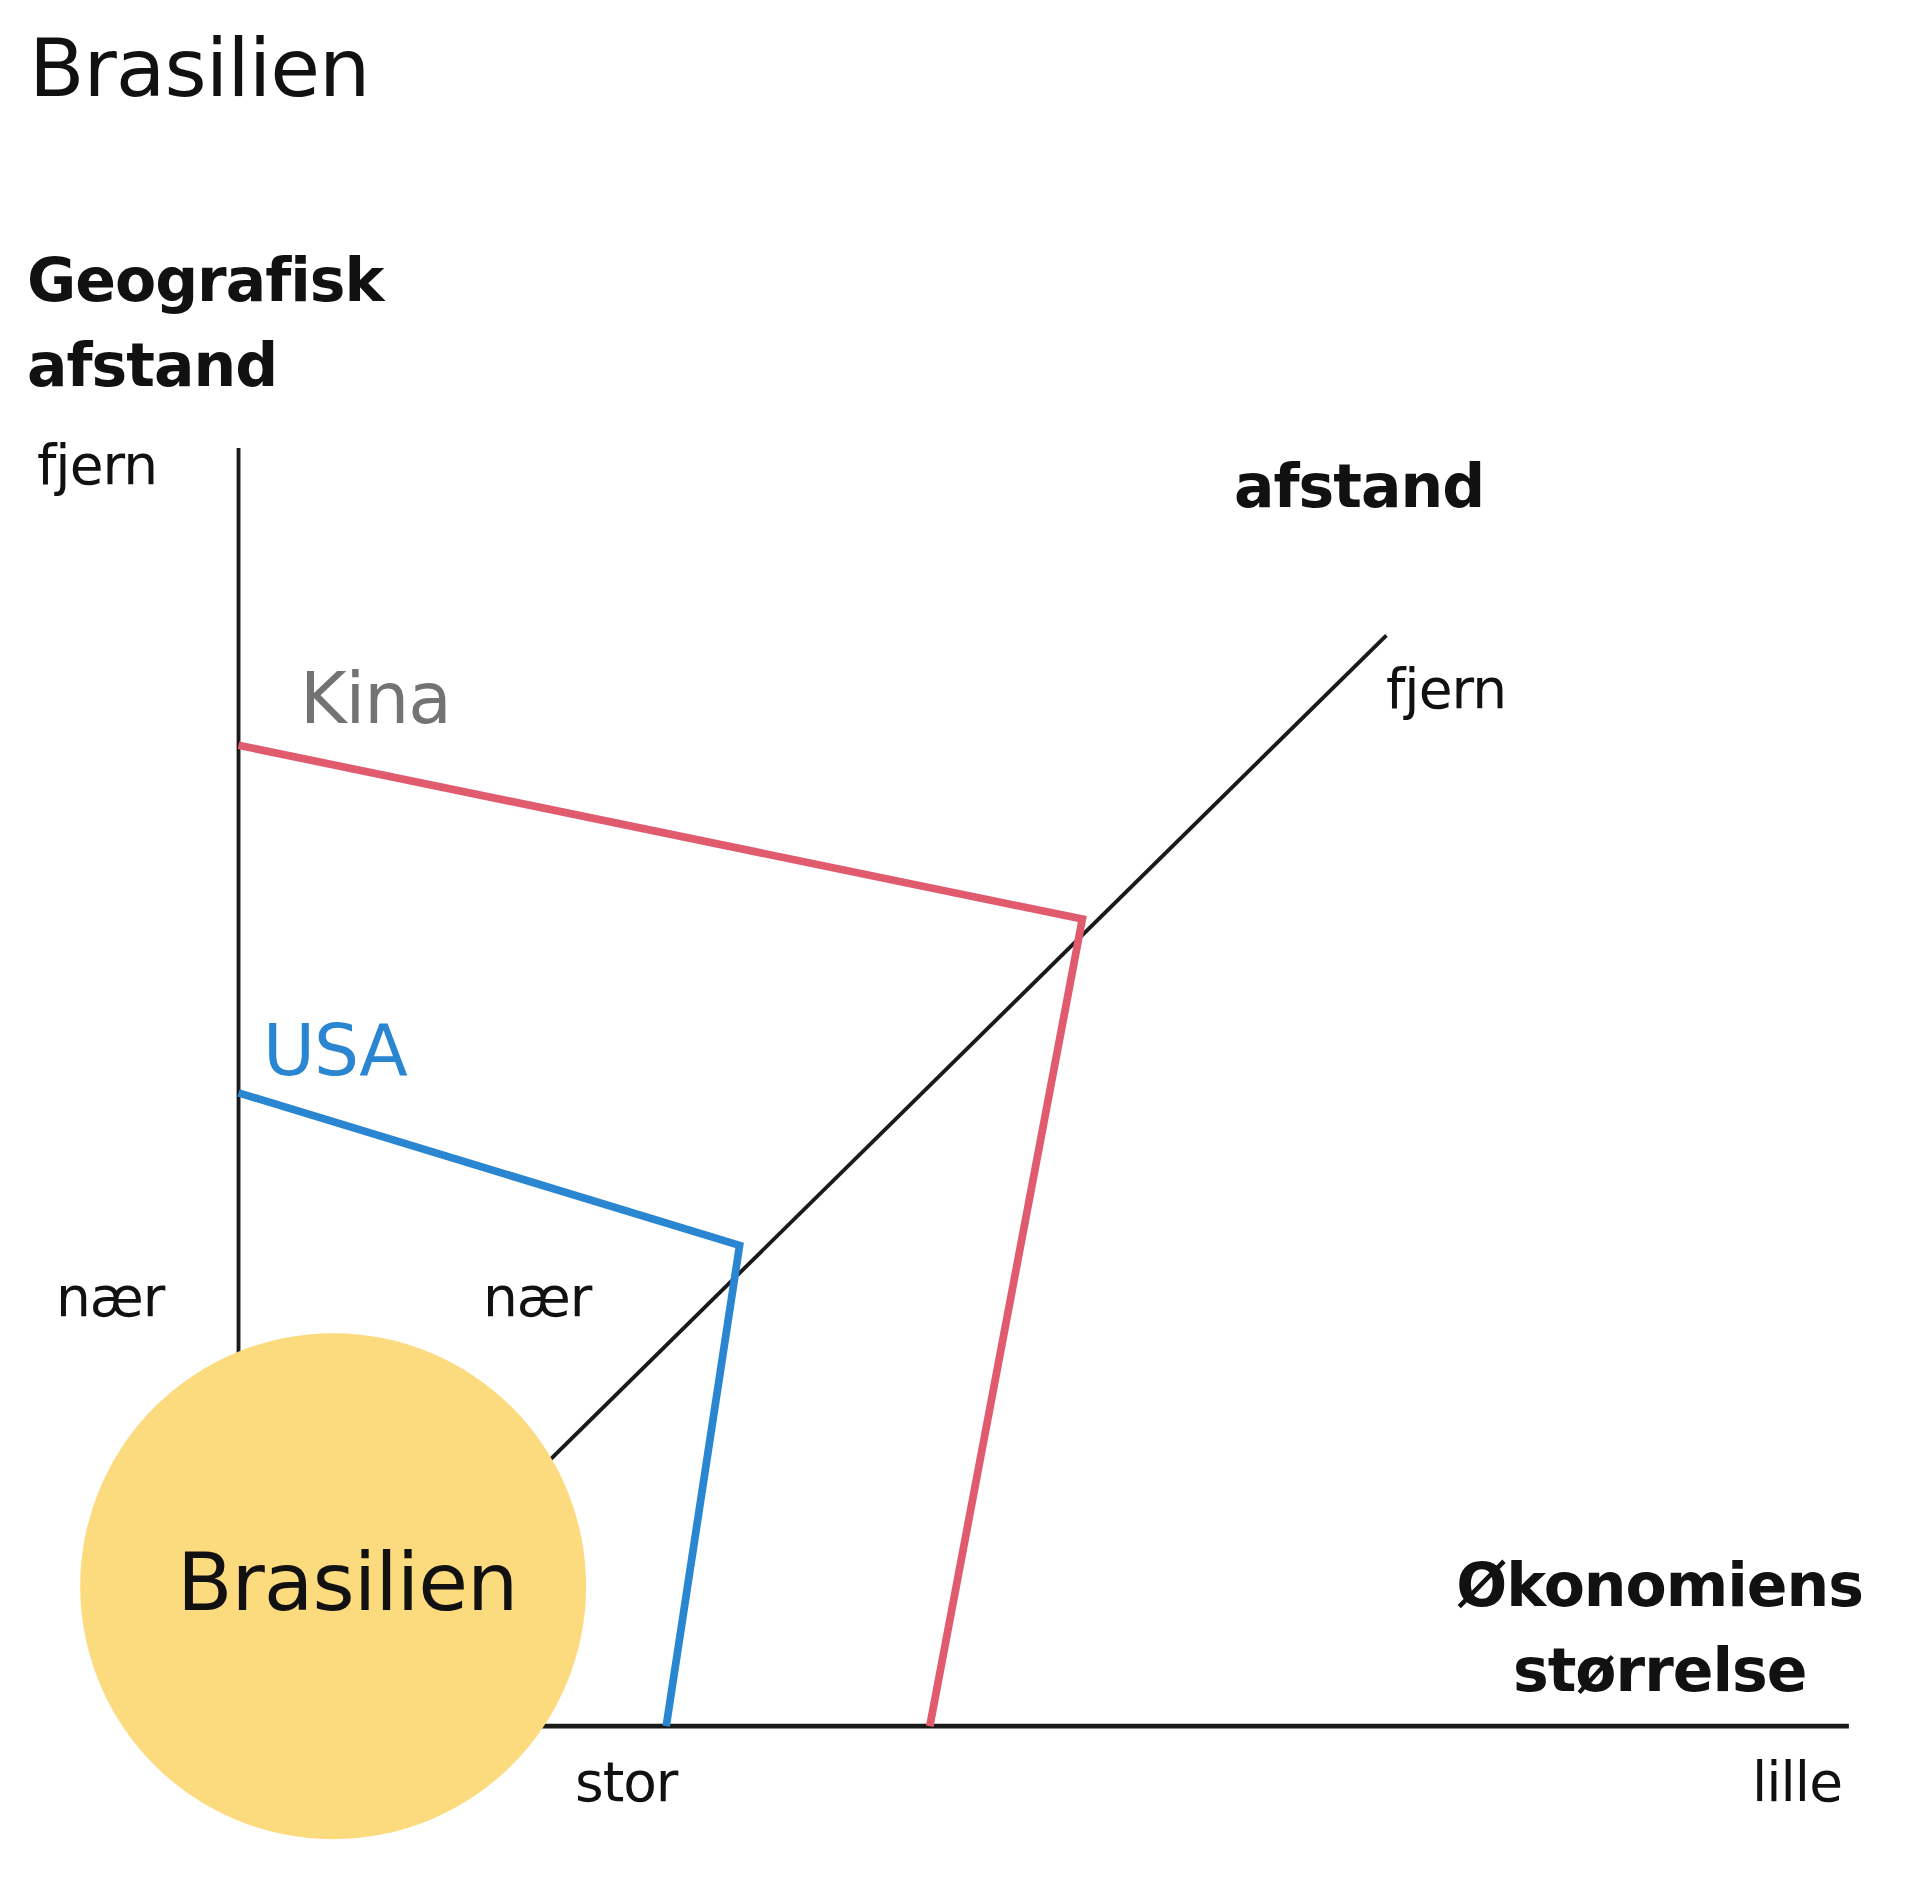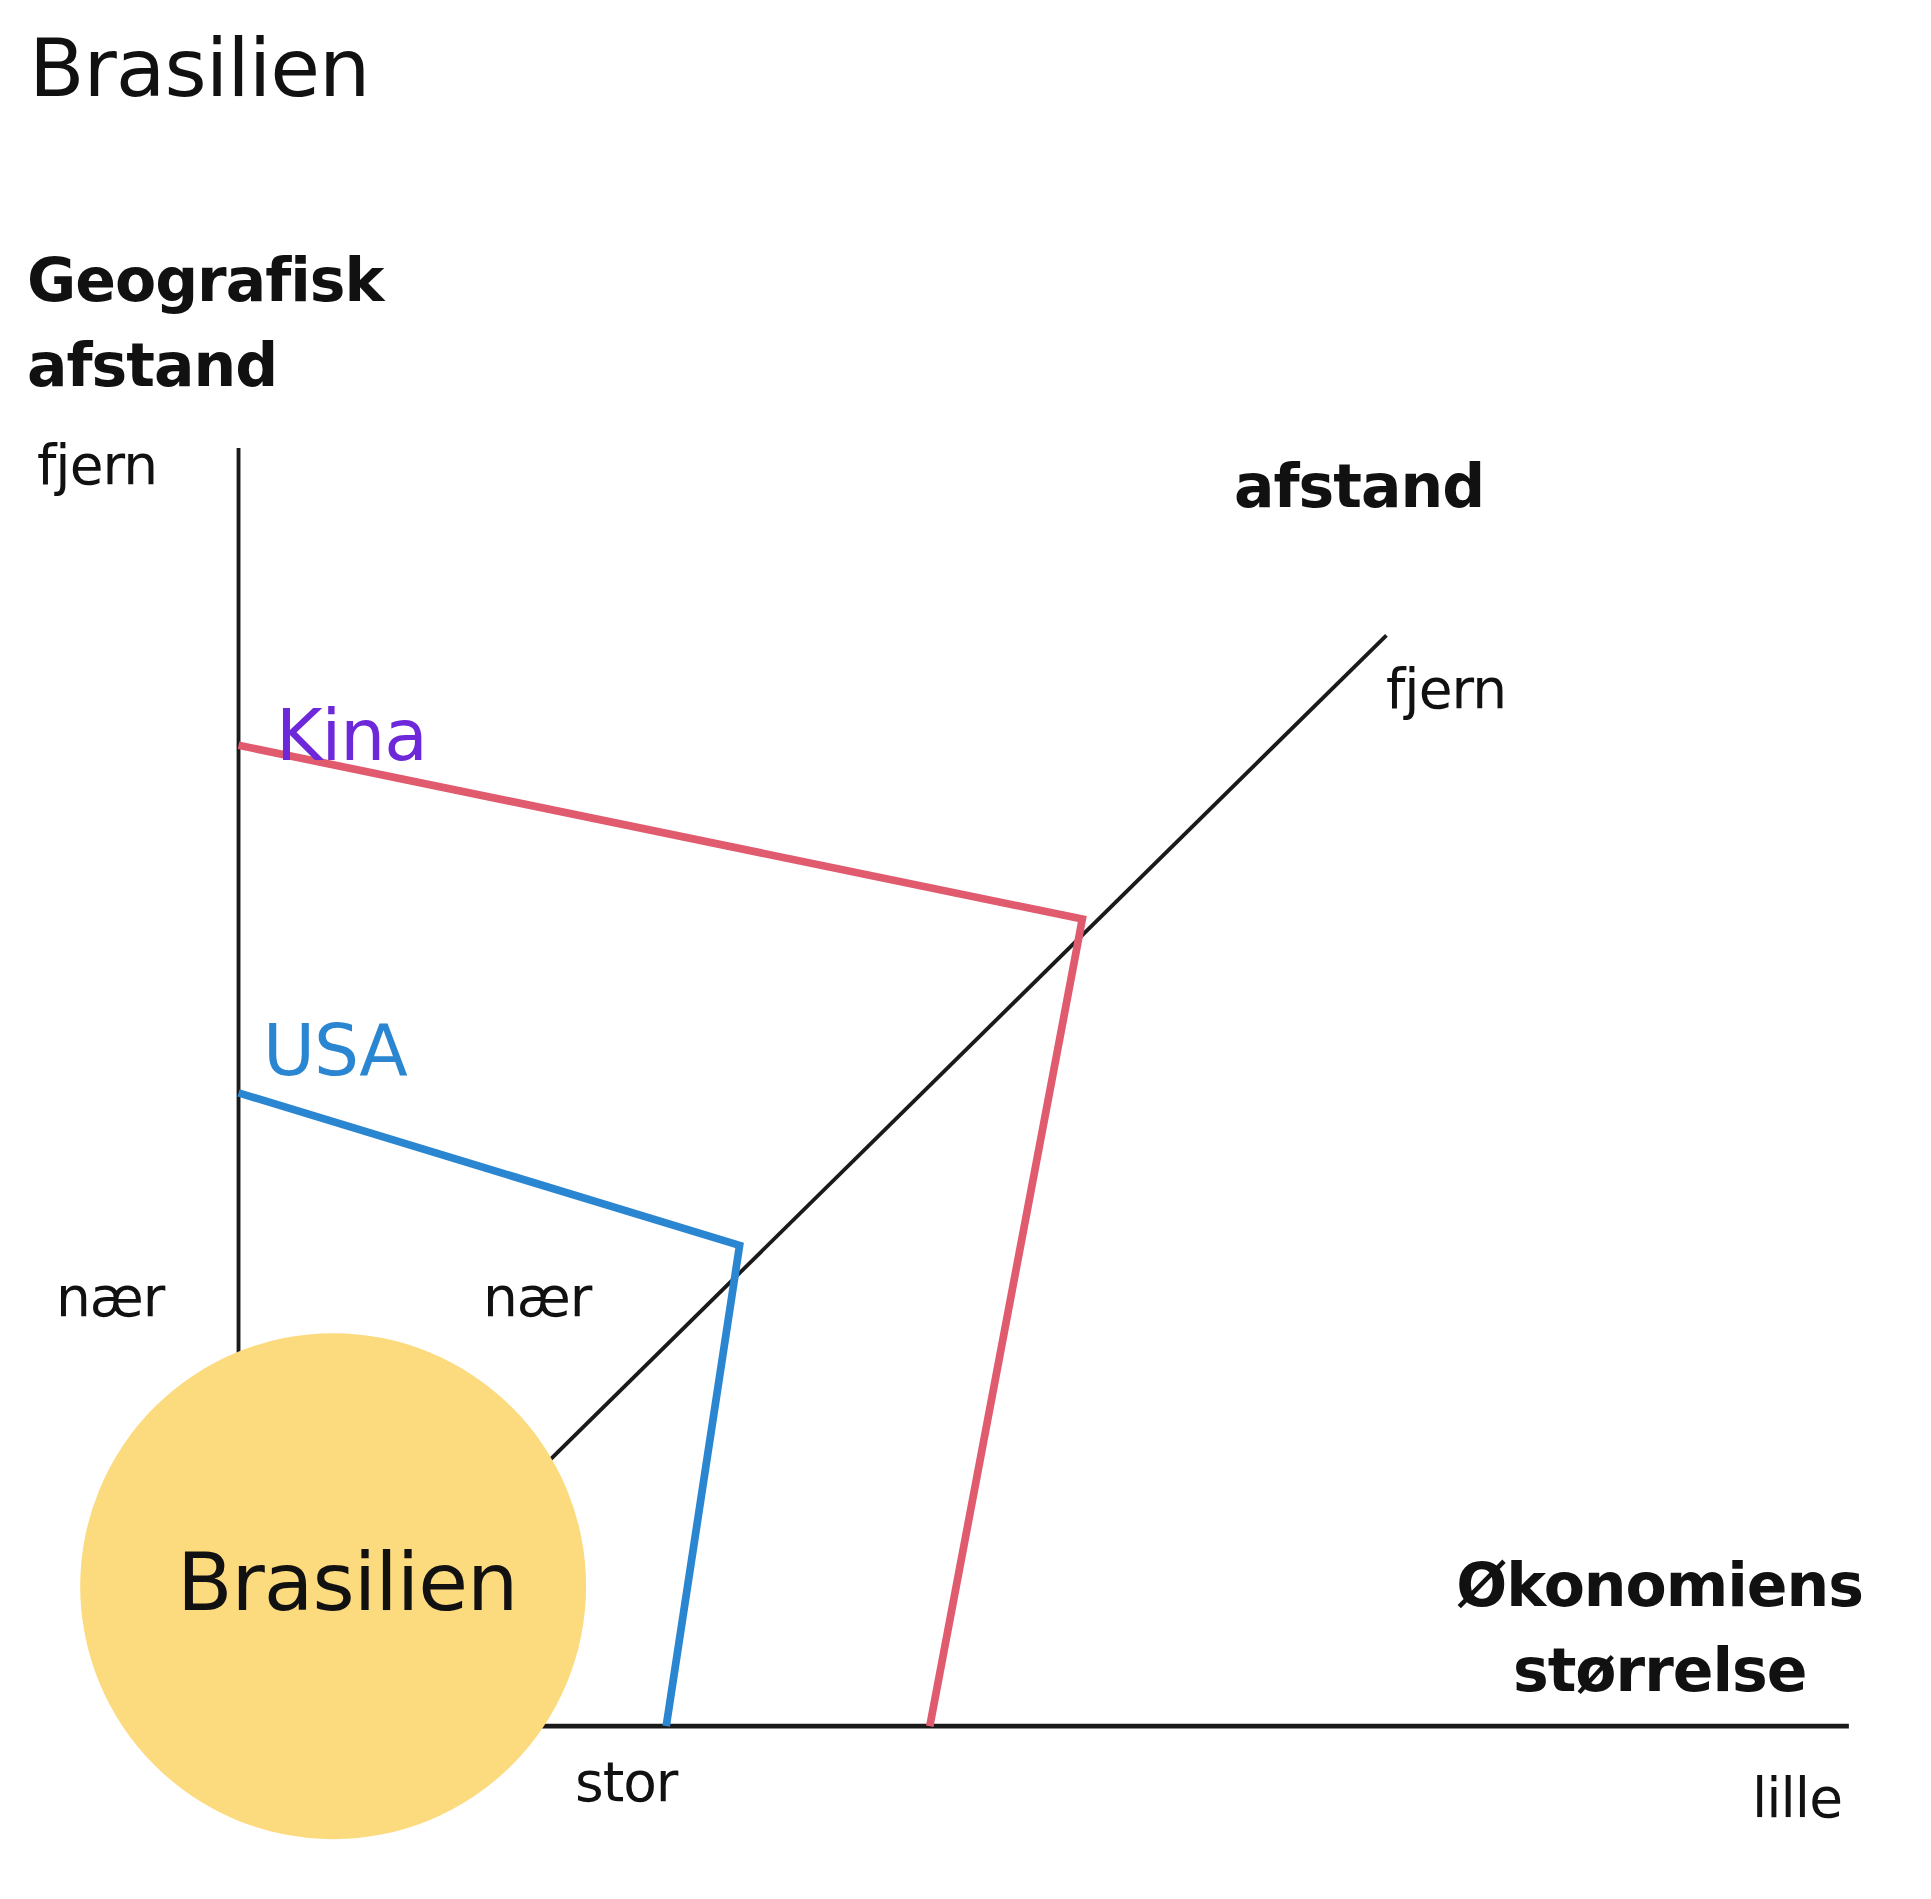--- a/index.html
+++ b/index.html
@@ -45,19 +45,19 @@
   <polyline points="247,1132 766,1290 690,1788" fill="none" stroke="#2B86D1" stroke-width="8" stroke-linejoin="miter"></polyline>
 
   <circle cx="345" cy="1643" r="262" fill="#FCDA7E"></circle>
 </svg>
 
 <div class="abs tick" style="left:37px; top:433px;">fjern</div>
 <div class="abs tick" style="left:56px; top:1265px;">nær</div>
 <div class="abs tick" style="left:1386px; top:657px;">fjern</div>
 <div class="abs tick" style="left:483px; top:1265px;">nær</div>
 <div class="abs tick" style="left:575px; top:1750px;">stor</div>
-<div class="abs tick" style="right:89px; top:1750px;margin-top:16px;">lille</div>
+<div class="abs tick" style="right:89px; top:1750px;">lille</div>
 
-<div class="abs country" style="left:276px; top:657px; color:#6d28d9;margin-top:37px;">Kina</div>
+<div class="abs country" style="left:300px; top:657px; color:#737373;">Kina</div>
 <div class="abs country" style="left:263px; top:1009px; color:#2B86D1;">USA</div>
 
 <div class="abs circle-label" style="left:177px; top:1535px;">Brasilien</div>
 
 
 </body></html>

